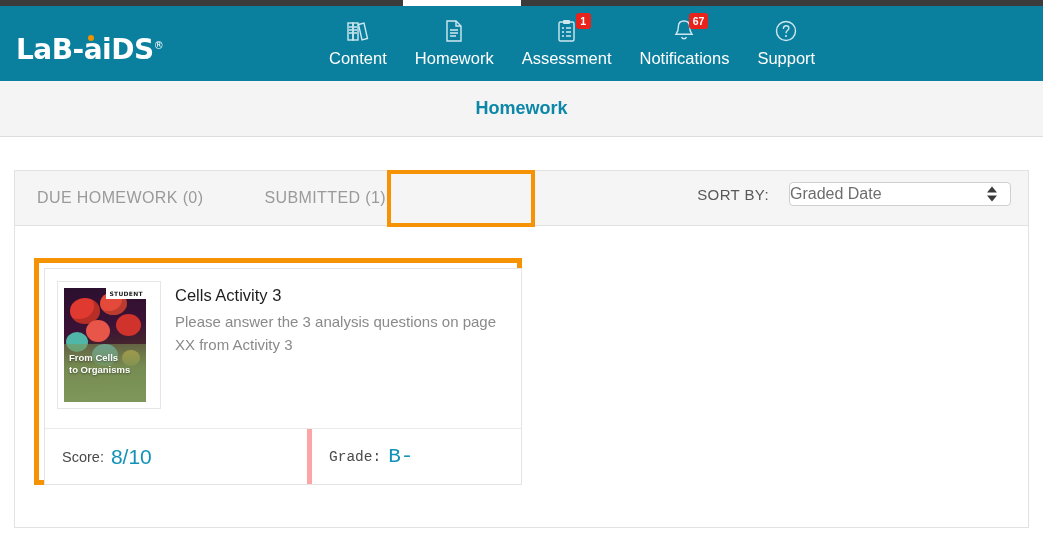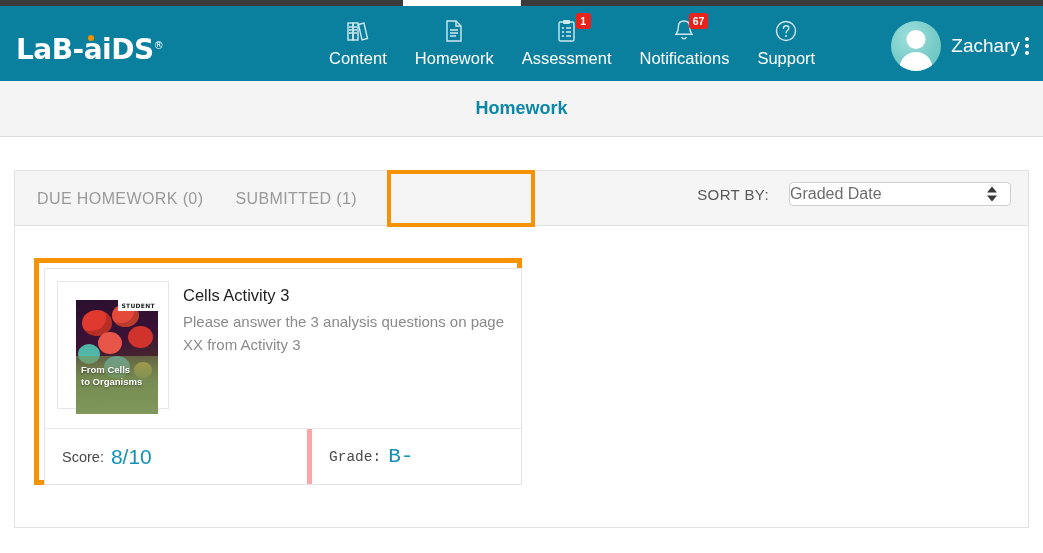--- a/index.html
+++ b/index.html
@@ -88,21 +88,21 @@
   }
   .subheader-title { color: #0c87a8; font-size: 18px; font-weight: 700; }
 
   
   .panel {
     position: absolute; left: 14px; top: 170px; width: 1015px; height: 358px;
     background: #ffffff; border: 1px solid #e2e2e2;
   }
   .tabbar {
     position: relative; height: 55px; background: #f5f5f5;
-    border-bottom: 1px solid #e2e2e2; display: flex; 
+    border-bottom: 1px solid #e2e2e2; display: flex; align-items: center; gap: 29px;
   }
   .tab {
     font-size: 16px; letter-spacing: 0.4px; color: #9a9a9a;
     padding: 0 16px; height: 55px; display: flex; align-items: center; cursor: pointer;
     white-space: nowrap;
   }
   .tab:first-child { padding-left: 22px; }
   .tab.active { color: #1292b8; }
   .tab.active .tab-underline {
     position: absolute; left: 383px; bottom: 0; width: 124px; height: 3px; background: #0d86a8;
@@ -133,22 +133,22 @@
   .card-highlight {
     position: absolute; left: 19px; top: 87px; width: 488px; height: 227px;
     border: 5px solid #f59304;
   }
   .card {
     position: absolute; left: 5px; top: 5px; width: 478px; height: 217px;
     background: #ffffff; border: 1px solid #e4e4e4;
   }
   .card-body { display: flex; padding: 12px 12px 0 12px; height: 158px; }
   .thumb-wrap {
-    width: 112px; height: 128px; border: 1px solid #e6e6e6; background: #ffffff;
-    padding: 18px; flex: 0 0 auto;
+    width: 104px; height: 128px; border: 1px solid #e6e6e6; background: #ffffff;
+    padding: 6px; flex: 0 0 auto;
   }
   .thumb {
     position: relative; width: 82px; height: 114px; overflow: hidden;
     background: linear-gradient(170deg,#2a0f2e 0%, #3b1236 35%, #4a2c2a 60%, #6f7a45 100%);
   }
   .thumb .cellA { position: absolute; width: 30px; height: 26px; border-radius: 50%; background: #e0392f; left: 6px; top: 10px; box-shadow: inset -6px -5px 0 rgba(0,0,0,.18); }
   .thumb .cellB { position: absolute; width: 27px; height: 23px; border-radius: 50%; background: #e44a3a; left: 36px; top: 4px; box-shadow: inset -5px -4px 0 rgba(0,0,0,.18); }
   .thumb .cellC { position: absolute; width: 25px; height: 22px; border-radius: 50%; background: #d0332b; left: 52px; top: 26px; }
   .thumb .cellD { position: absolute; width: 24px; height: 22px; border-radius: 50%; background: #e8564a; left: 22px; top: 32px; }
   .thumb .cellE { position: absolute; width: 22px; height: 20px; border-radius: 50%; background: #4fb6a8; left: 2px; top: 44px; }
@@ -257,32 +257,20 @@
             <circle cx="14" cy="14" r="9.5"></circle>
             <path d="M11.4 11.3c.2-1.6 1.3-2.6 2.8-2.6 1.6 0 2.7 1 2.7 2.4 0 1.3-.7 1.9-1.7 2.6-.8.6-1.1 1-1.1 2" stroke-linecap="round"></path>
             <circle cx="14" cy="19" r="1" fill="#cfe8ef" stroke="none"></circle>
           </svg>
         </div>
         <div class="nav-label">Support</div>
       </div>
 
     </div>
 
-    <div class="userbox">
-      <div class="avatar">
-        <div class="head"></div>
-        <div class="body"></div>
-      </div>
-      <div class="username">Zachary</div>
-      <div class="kebab">
-        <span></span>
-          <span></span>
-          <span></span>
-      </div>
-    </div>
 
   </div>
 
   <div class="subheader">
     <div class="subheader-title">Homework</div>
   </div>
 
   <div class="panel">
 
     <div class="tabbar">

